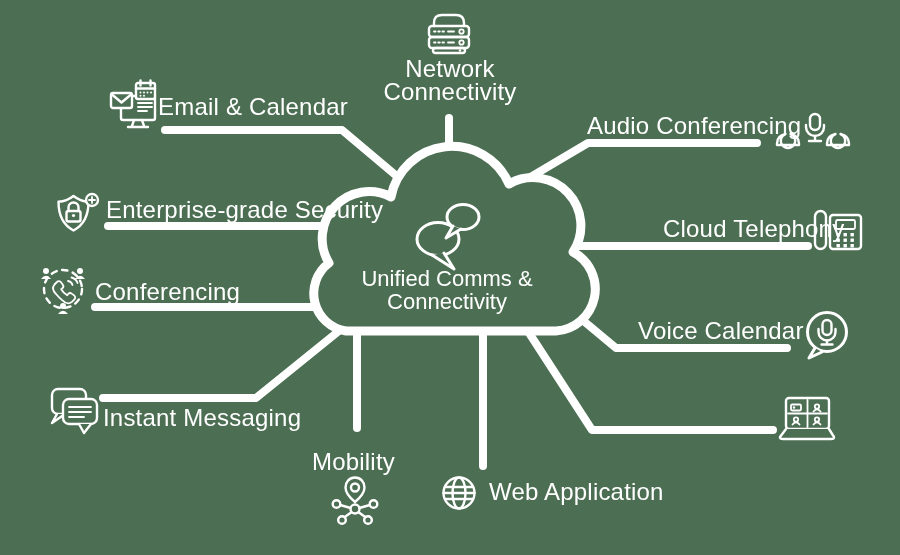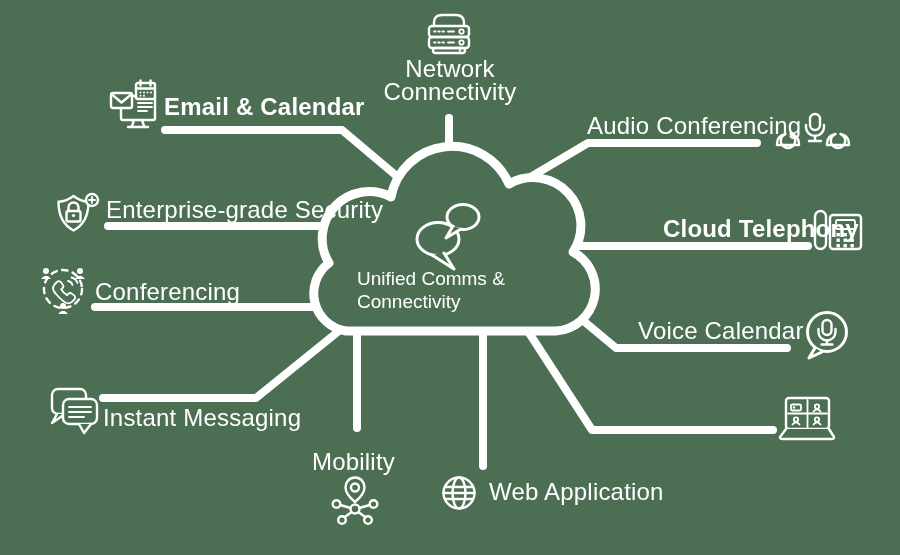--- a/index.html
+++ b/index.html
@@ -2,21 +2,21 @@
 <html style="--background: #4c6e53; --foreground: #ffffff;"><head>
 <meta charset="utf-8">
 <style>
   :root { --background:#4c6e53; --foreground:#ffffff; }
   html,body { margin:0; padding:0; }
   body { background:var(--background); font-family:"Liberation Sans",sans-serif; }
   .stage { position:relative; width:900px; height:555px; background:var(--background); overflow:hidden; }
   .stage svg { position:absolute; left:0; top:0; }
   .label { position:absolute; color:var(--foreground); font-size:24px; letter-spacing:.2px; white-space:nowrap; }
   .label.center-align { text-align:center; white-space:normal; }
-  .cloud-label { position:absolute; color:var(--foreground); font-size:19px; line-height:23px; text-align:left; }
+  .cloud-label { position:absolute; color:var(--foreground); font-size:22px; line-height:23px; text-align:center; }
   .spoke { stroke:var(--foreground); stroke-width:8; fill:none; stroke-linecap:round; stroke-linejoin:round; }
   .cloud-shape { fill:var(--background); stroke:var(--foreground); stroke-width:9; stroke-linejoin:round; }
   .icon { stroke:var(--foreground); stroke-width:2.4; fill:none; stroke-linecap:round; stroke-linejoin:round; }
   .icon .fillbg { fill:var(--background); }
   .icon .solid { fill:var(--foreground); stroke:none; }
   .icon .thin { stroke-width:1.8; }
   .bubble { stroke:var(--foreground); stroke-width:3; fill:var(--background); stroke-linecap:round; stroke-linejoin:round; }
 </style>
 </head>
 <body>
@@ -172,24 +172,24 @@
       <circle cx="23" cy="33" r="4.5"></circle>
       <circle cx="4.5" cy="28" r="3.8"></circle>
         <circle cx="41.5" cy="28" r="3.8"></circle>
       <circle cx="10" cy="44" r="3.8"></circle>
         <circle cx="36" cy="44" r="3.8"></circle>
       <path d="M8.2 29 L18.6 32 M37.8 29 L27.4 32 M12.8 41 L19.4 36.2 M33.2 41 L26.6 36.2"></path>
     </g>
   </svg>
 
   <div class="label center-align" style="left:370px; top:57px; width:160px; line-height:23px;">Network Connectivity</div>
-  <div class="label" style="left:164px; top:93px;font-weight:bold;">Email &amp; Calendar</div>
+  <div class="label" style="left:158px; top:93px;">Email &amp; Calendar</div>
   <div class="label" style="left:587px; top:112px;">Audio Conferencing</div>
   <div class="label" style="left:106px; top:196px;">Enterprise-grade Security</div>
-  <div class="label" style="left:663px; top:215px;font-weight:bold;">Cloud Telephony</div>
+  <div class="label" style="left:663px; top:215px;">Cloud Telephony</div>
   <div class="label" style="left:95px; top:278px;">Conferencing</div>
   <div class="label" style="left:638px; top:317px;">Voice Calendar</div>
   <div class="label" style="left:103px; top:404px;">Instant Messaging</div>
   <div class="label center-align" style="left:312px; top:448px; width:82px;">Mobility</div>
   <div class="label" style="left:489px; top:478px;">Web Application</div>
 
   <div class="cloud-label" style="left:357px; top:267px; width:180px;">Unified Comms &amp; Connectivity</div>
 </div>
 
 </body></html>

